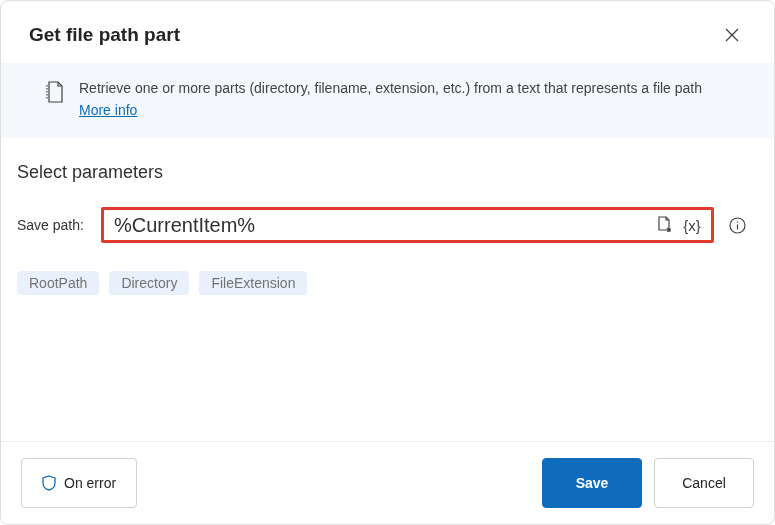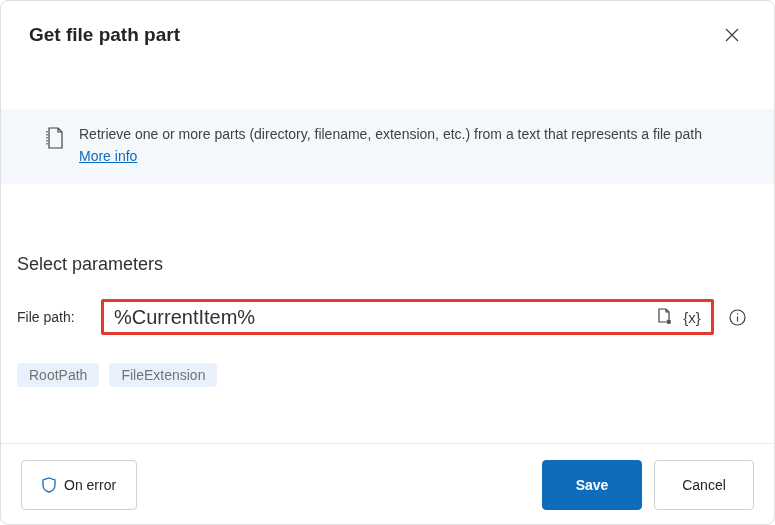--- a/index.html
+++ b/index.html
@@ -13,21 +13,20 @@
       overflow: hidden;
     }
     .dialog {
       width: 775px;
       height: 525px;
       border: 1px solid #e1dfdd;
       border-radius: 8px;
       display: flex;
       flex-direction: column;
       position: relative;
-      gap: 46px;
     }
     .title-row {
       display: flex;
       align-items: center;
       justify-content: space-between;
       padding: 20px 28px 14px 28px;
     }
     .title {
       font-size: 19px;
       font-weight: 600;
@@ -215,21 +214,21 @@
     <div class="banner-text">
       <span>Retrieve one or more parts (directory, filename, extension, etc.) from a text that represents a file path</span><br>
       <a class="more-link">More info</a>
     </div>
   </div>
 
   <div class="content">
     <div class="section-heading">Select parameters</div>
 
     <div class="param-row">
-      <div class="param-label">File path:</div>
+      <div class="param-label">Save path:</div>
       <div class="input-wrap">
         <input class="fp-input" type="text" value="%CurrentItem%" style="">
         <button class="input-icon-btn">
           <svg width="17" height="18" viewBox="0 0 17 18" fill="none" stroke="currentColor" stroke-width="1.2">
             <path d="M3 1 H10 L13 4 V14 H3 Z"></path>
             <path d="M10 1 V4 H13"></path>
             <path d="M11 12 L14 15 M14 12 L14 15 L11 15" stroke-width="1.3"></path>
           </svg>
         </button>
         <button class="input-icon-btn">
@@ -240,20 +239,21 @@
         <svg width="17" height="17" viewBox="0 0 17 17" fill="none" stroke="currentColor" stroke-width="1.2">
           <circle cx="8.5" cy="8.5" r="7.5"></circle>
           <circle cx="8.5" cy="5" r="0.7" fill="currentColor" stroke="none"></circle>
           <path d="M8.5 7.5 V12.5"></path>
         </svg>
       </span>
     </div>
 
     <div class="vars-row">
       <span class="var-chip">RootPath</span>
+      <span class="var-chip">Directory</span>
       <span class="var-chip">FileExtension</span>
     </div>
   </div>
 
   <div class="footer">
     <button class="btn">
       <svg width="14" height="16" viewBox="0 0 14 16" fill="none" stroke="#0f6cbd" stroke-width="1.3">
         <path d="M7 1 L13 3 V8 C13 12 10 14.5 7 15 C4 14.5 1 12 1 8 V3 Z"></path>
       </svg>
       <span>On error</span>

